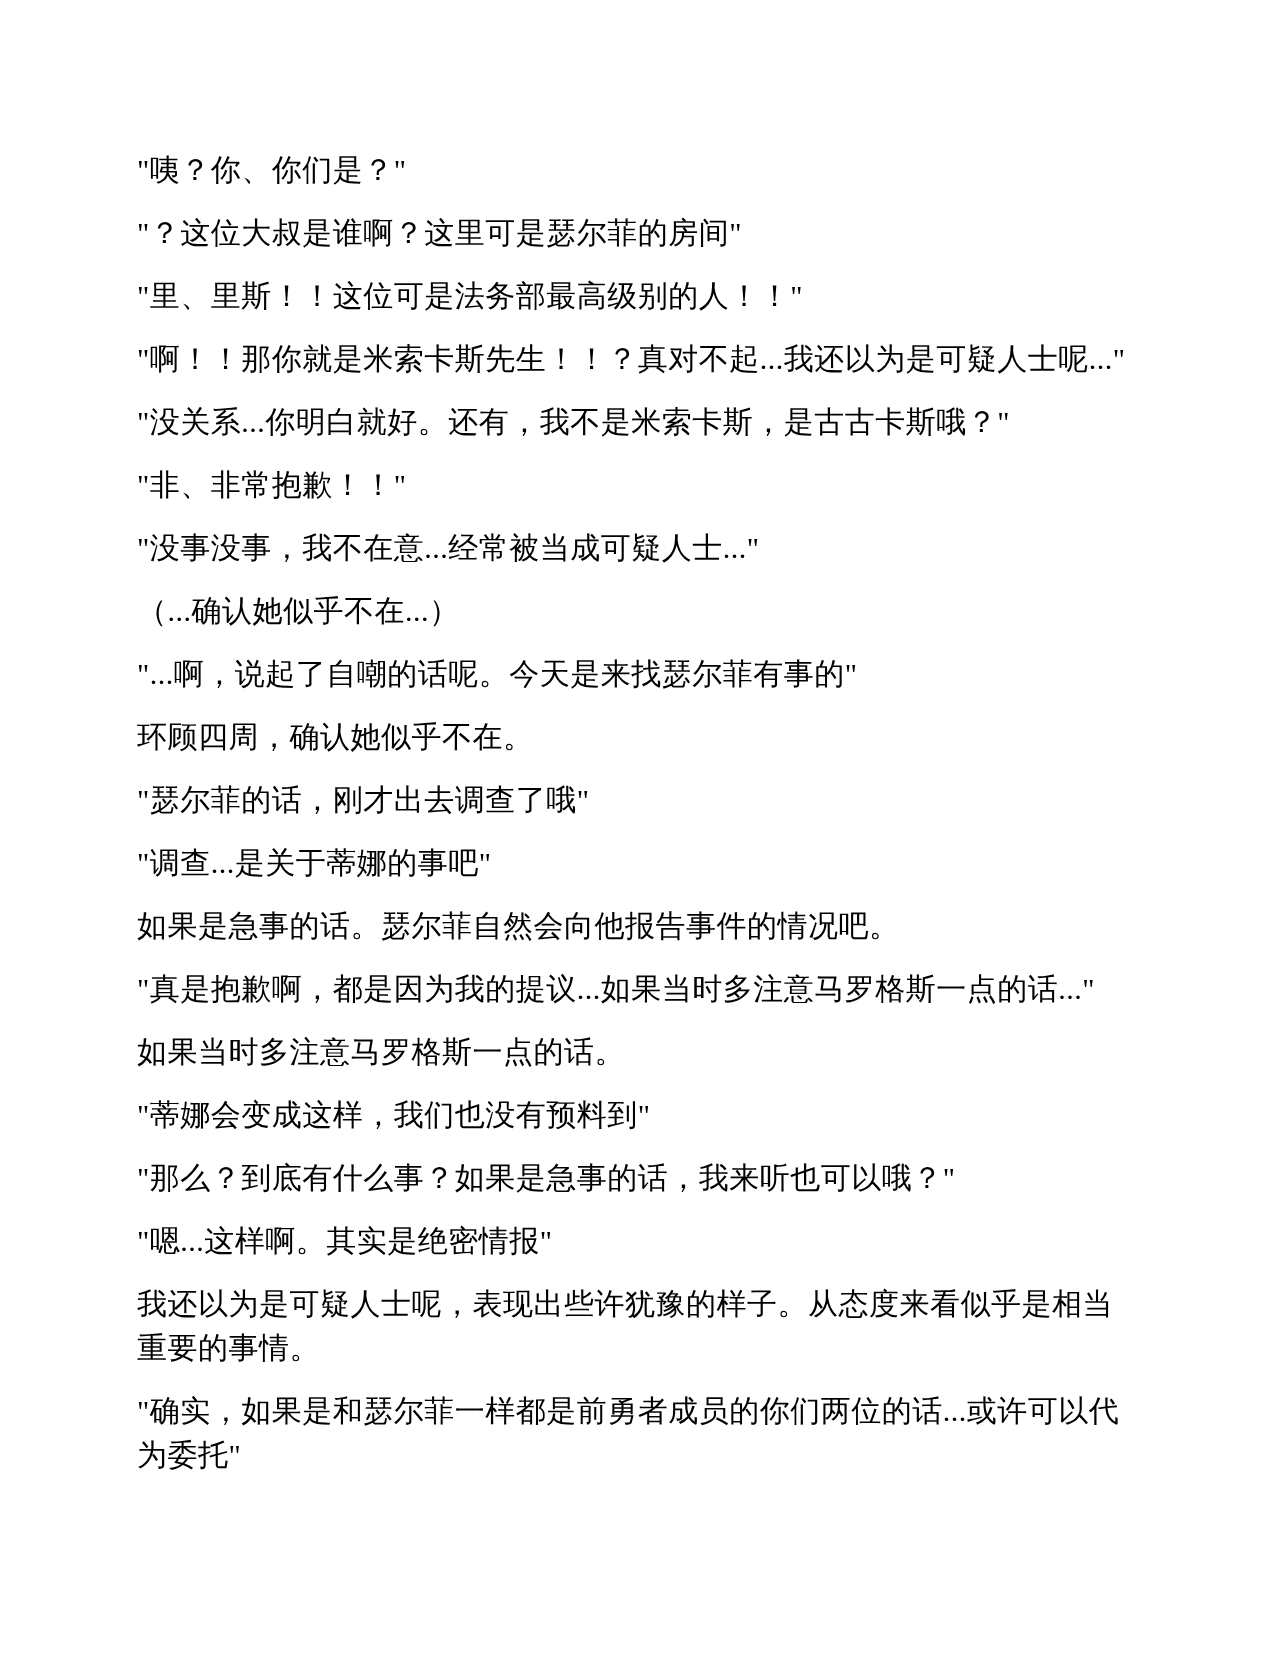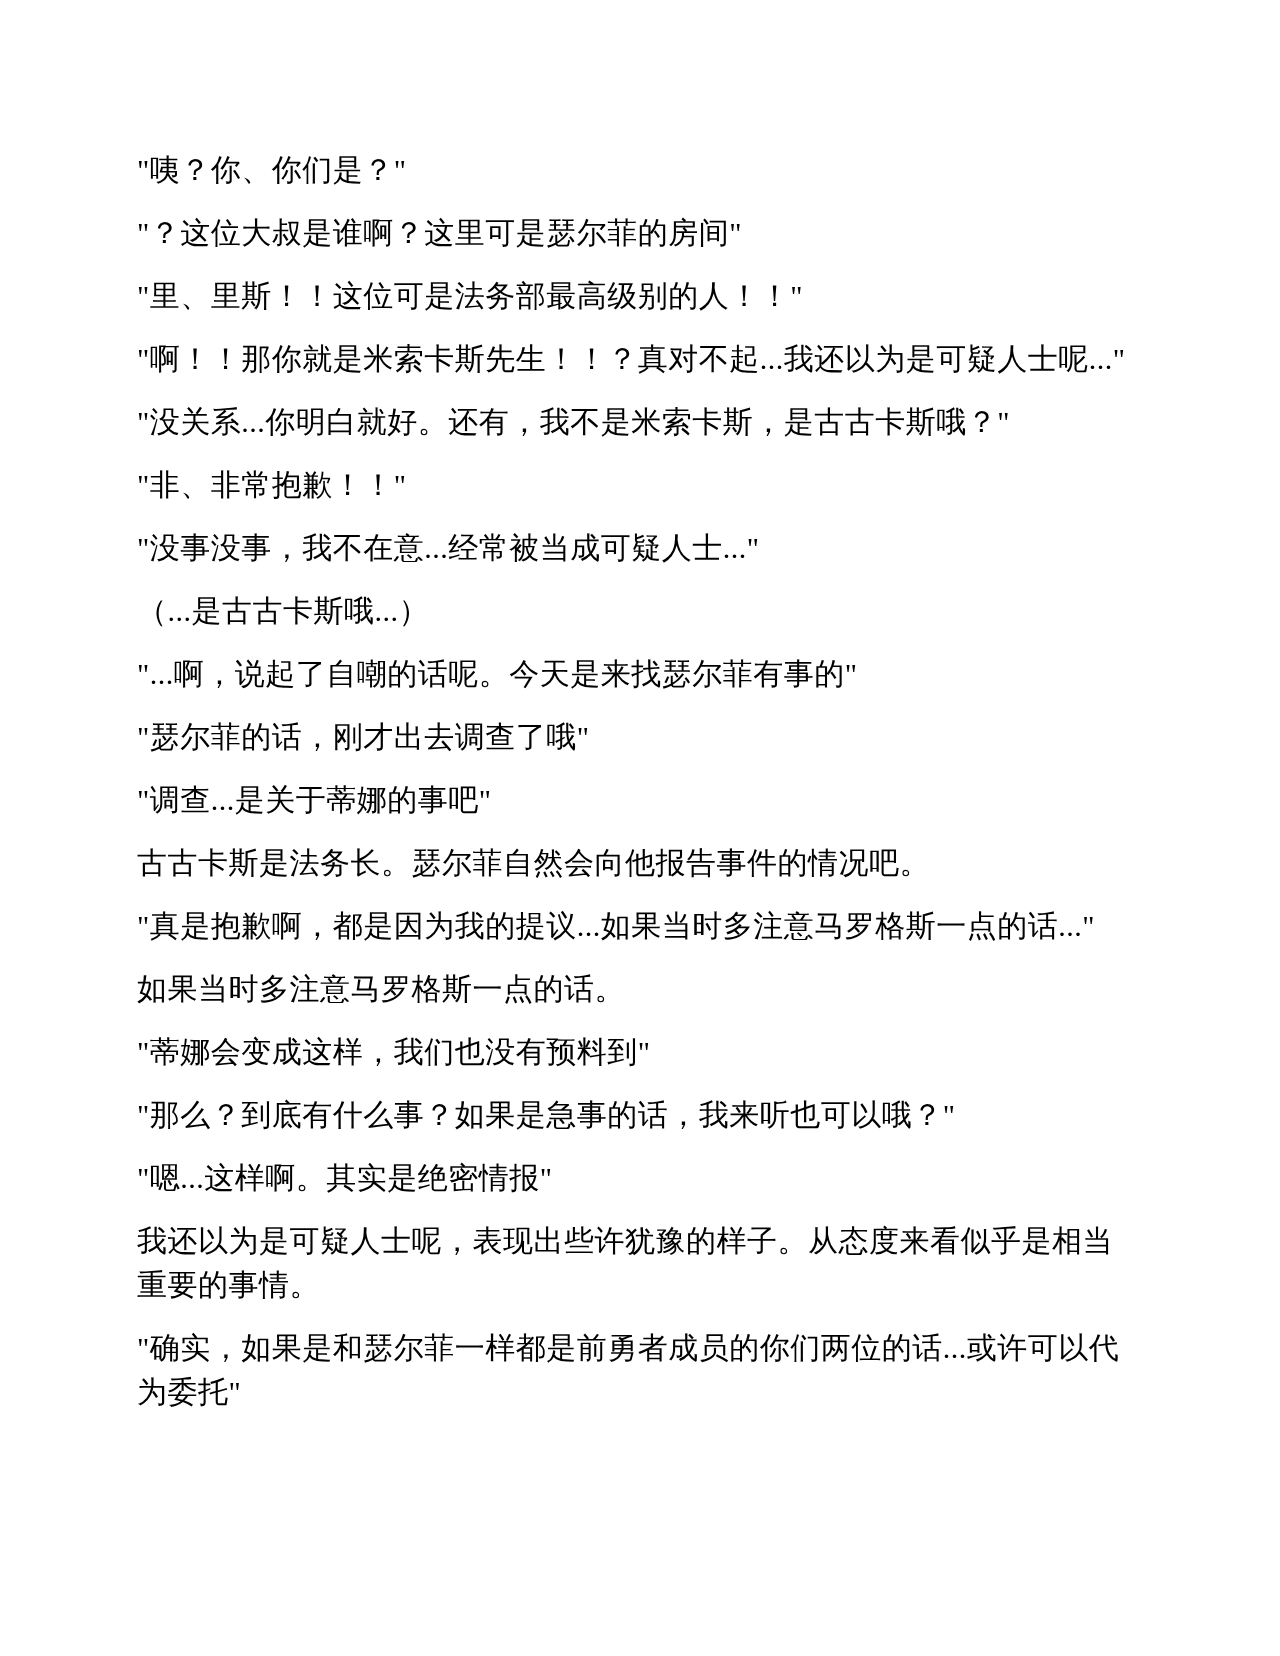--- a/index.html
+++ b/index.html
@@ -35,25 +35,26 @@
 <body>
 
 <div class="page">
   <p>"咦？你、你们是？"</p>
   <p>"？这位大叔是谁啊？这里可是瑟尔菲的房间"</p>
   <p>"里、里斯！！这位可是法务部最高级别的人！！"</p>
   <p>"啊！！那你就是米索卡斯先生！！？真对不起...我还以为是可疑人士呢..."</p>
   <p>"没关系...你明白就好。还有，我不是米索卡斯，是古古卡斯哦？"</p>
   <p>"非、非常抱歉！！"</p>
   <p>"没事没事，我不在意...经常被当成可疑人士..."</p>
-  <p>（...是古古卡斯哦...）</p>
+  <p>（...确认她似乎不在...）</p>
   <p>"...啊，说起了自嘲的话呢。今天是来找瑟尔菲有事的"</p>
+  <p>环顾四周，确认她似乎不在。</p>
   <p>"瑟尔菲的话，刚才出去调查了哦"</p>
   <p>"调查...是关于蒂娜的事吧"</p>
-  <p>古古卡斯是法务长。瑟尔菲自然会向他报告事件的情况吧。</p>
+  <p>如果是急事的话。瑟尔菲自然会向他报告事件的情况吧。</p>
   <p>"真是抱歉啊，都是因为我的提议...如果当时多注意马罗格斯一点的话..."</p>
   <p>如果当时多注意马罗格斯一点的话。</p>
   <p>"蒂娜会变成这样，我们也没有预料到"</p>
   <p>"那么？到底有什么事？如果是急事的话，我来听也可以哦？"</p>
   <p>"嗯...这样啊。其实是绝密情报"</p>
   <p>我还以为是可疑人士呢，表现出些许犹豫的样子。从态度来看似乎是相当重要的事情。</p>
   <p>"确实，如果是和瑟尔菲一样都是前勇者成员的你们两位的话...或许可以代为委托"</p>
 </div>
 
 </body></html>

